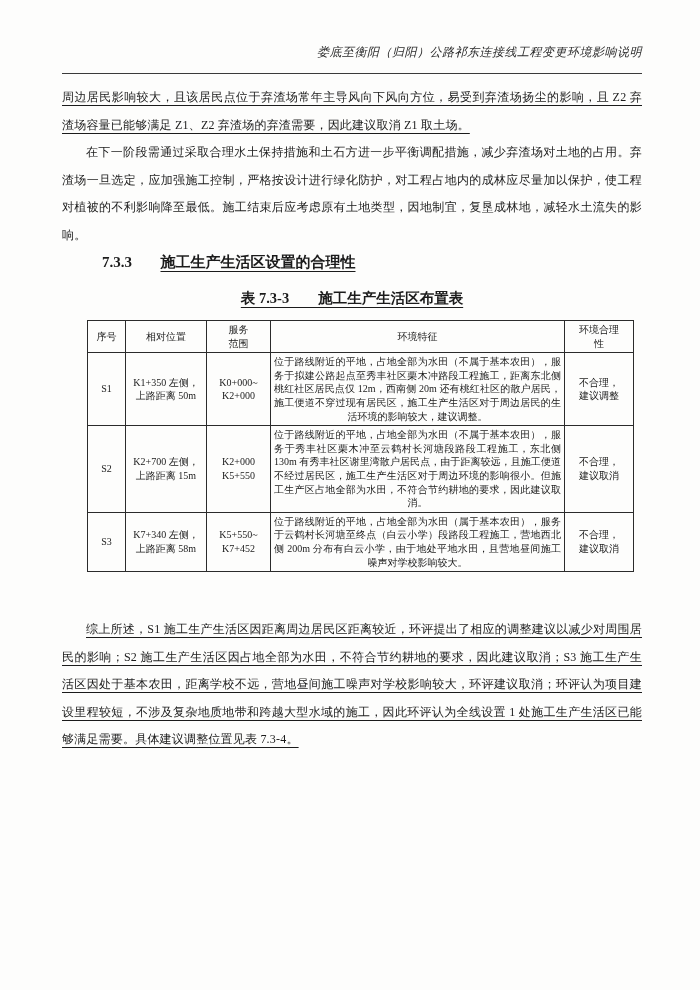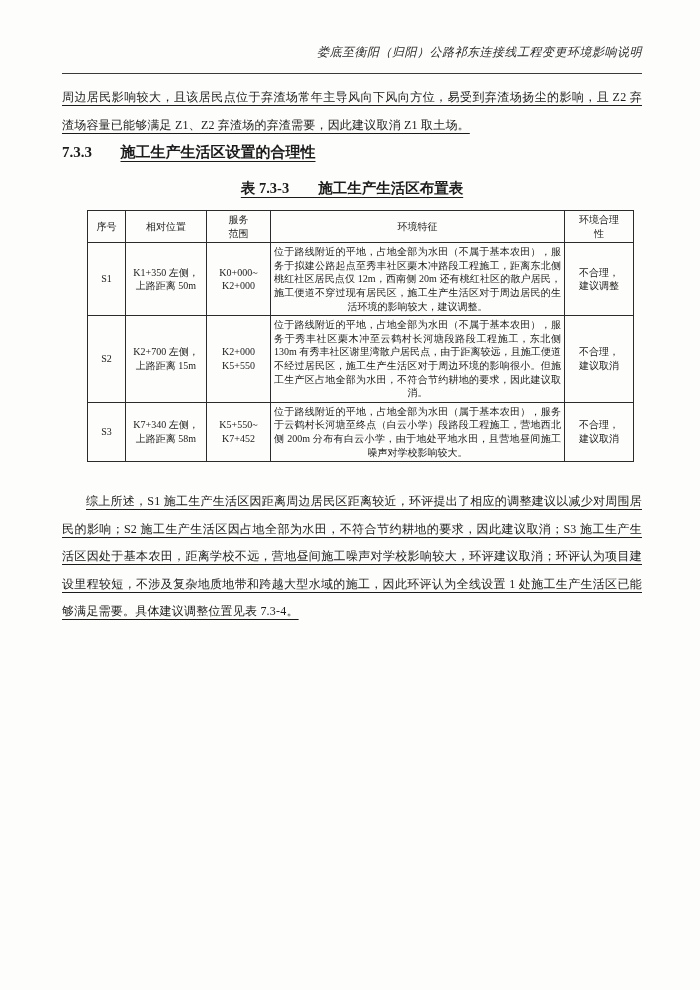--- a/index.html
+++ b/index.html
@@ -38,21 +38,21 @@
     text-decoration:underline;
     text-underline-offset:4px;
     text-decoration-thickness:0.8px;
   }
   .heading {
     margin:0;
     font-size:15px;
     line-height:27.5px;
     font-weight:bold;
   }
-  .heading-num { margin-right:1.9em; }
+  .heading-num { margin-right:1.9em;margin-left:40px; }
   .table-title {
     margin:8px;
     text-align:center;
     font-size:14.5px;
     line-height:27.5px;
     font-weight:bold;
   }
   table.placement {
     margin:6px 0 0 25px;
     width:546px;
@@ -69,41 +69,42 @@
     vertical-align:middle;
     text-align:center;
     white-space:pre-line;
     color:#1b1b1b;
   }
   table.placement td.feat {
     white-space:normal;
     text-align:justify;
     text-align-last:center;
   }
-  .summary-wrap { margin-top:26px; }
+  .summary-wrap { margin-top:44px; }
   .footer {
     position:absolute; bottom:48px; left:0; right:0;
     text-align:center;
     font-size:11.5px;
     color:#2a2a2a;
   }
 </style>
 </head>
 <body>
 
 <div class="page">
 
   <div class="header">
     <div class="header-title">娄底至衡阳（归阳）公路祁东连接线工程变更环境影响说明</div>
   </div>
 
   <div class="content">
 
     <p class="body ul">周边居民影响较大，且该居民点位于弃渣场常年主导风向下风向方位，易受到弃渣场扬尘的影响，且 Z2 弃渣场容量已能够满足 Z1、Z2 弃渣场的弃渣需要，因此建议取消 Z1 取土场。</p>
 
+    <p class="body indent">在下一阶段需通过采取合理水土保持措施和土石方进一步平衡调配措施，减少弃渣场对土地的占用。弃渣场一旦选定，应加强施工控制，严格按设计进行绿化防护，对工程占地内的成林应尽量加以保护，使工程对植被的不利影响降至最低。施工结束后应考虑原有土地类型，因地制宜，复垦成林地，减轻水土流失的影响。</p>
 
     <p class="heading"><span class="heading-num">7.3.3</span><span class="ul">施工生产生活区设置的合理性</span></p>
 
 
     <p class="table-title"><span class="ul">表 7.3-3　　施工生产生活区布置表</span></p>
 
     <table class="placement">
       <colgroup>
         <col style="width:38px">
         <col style="width:81px">

